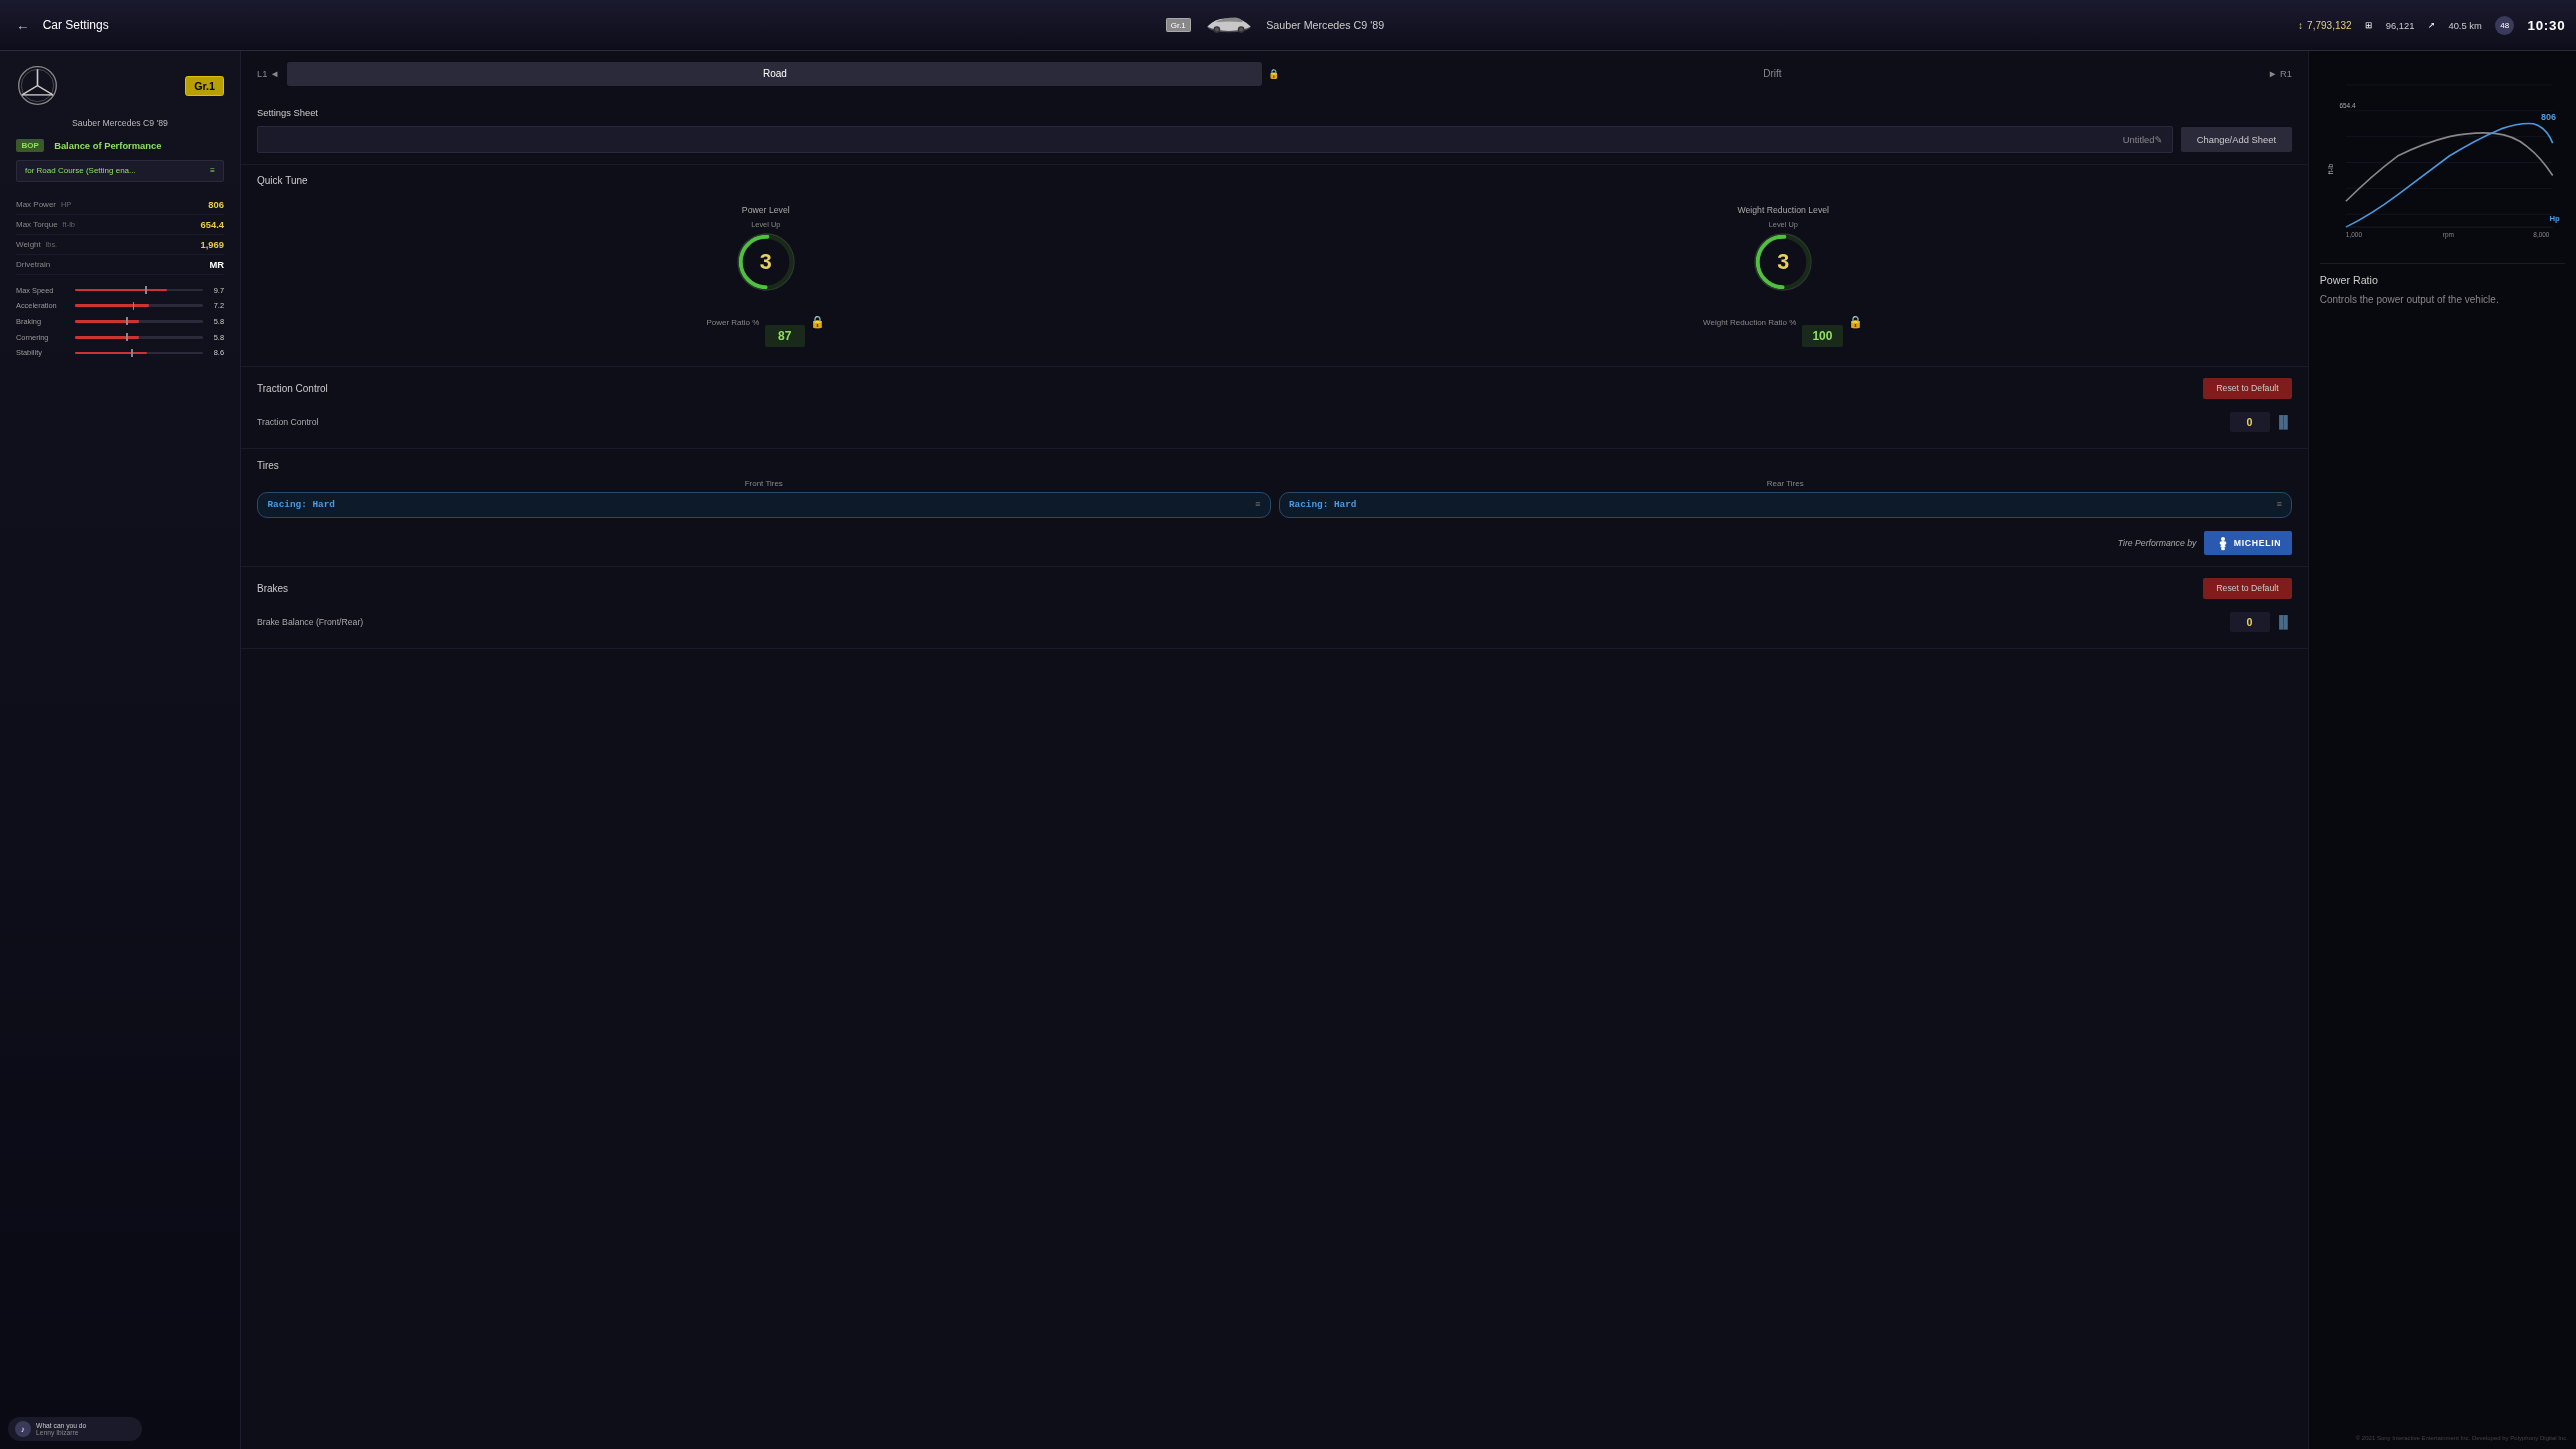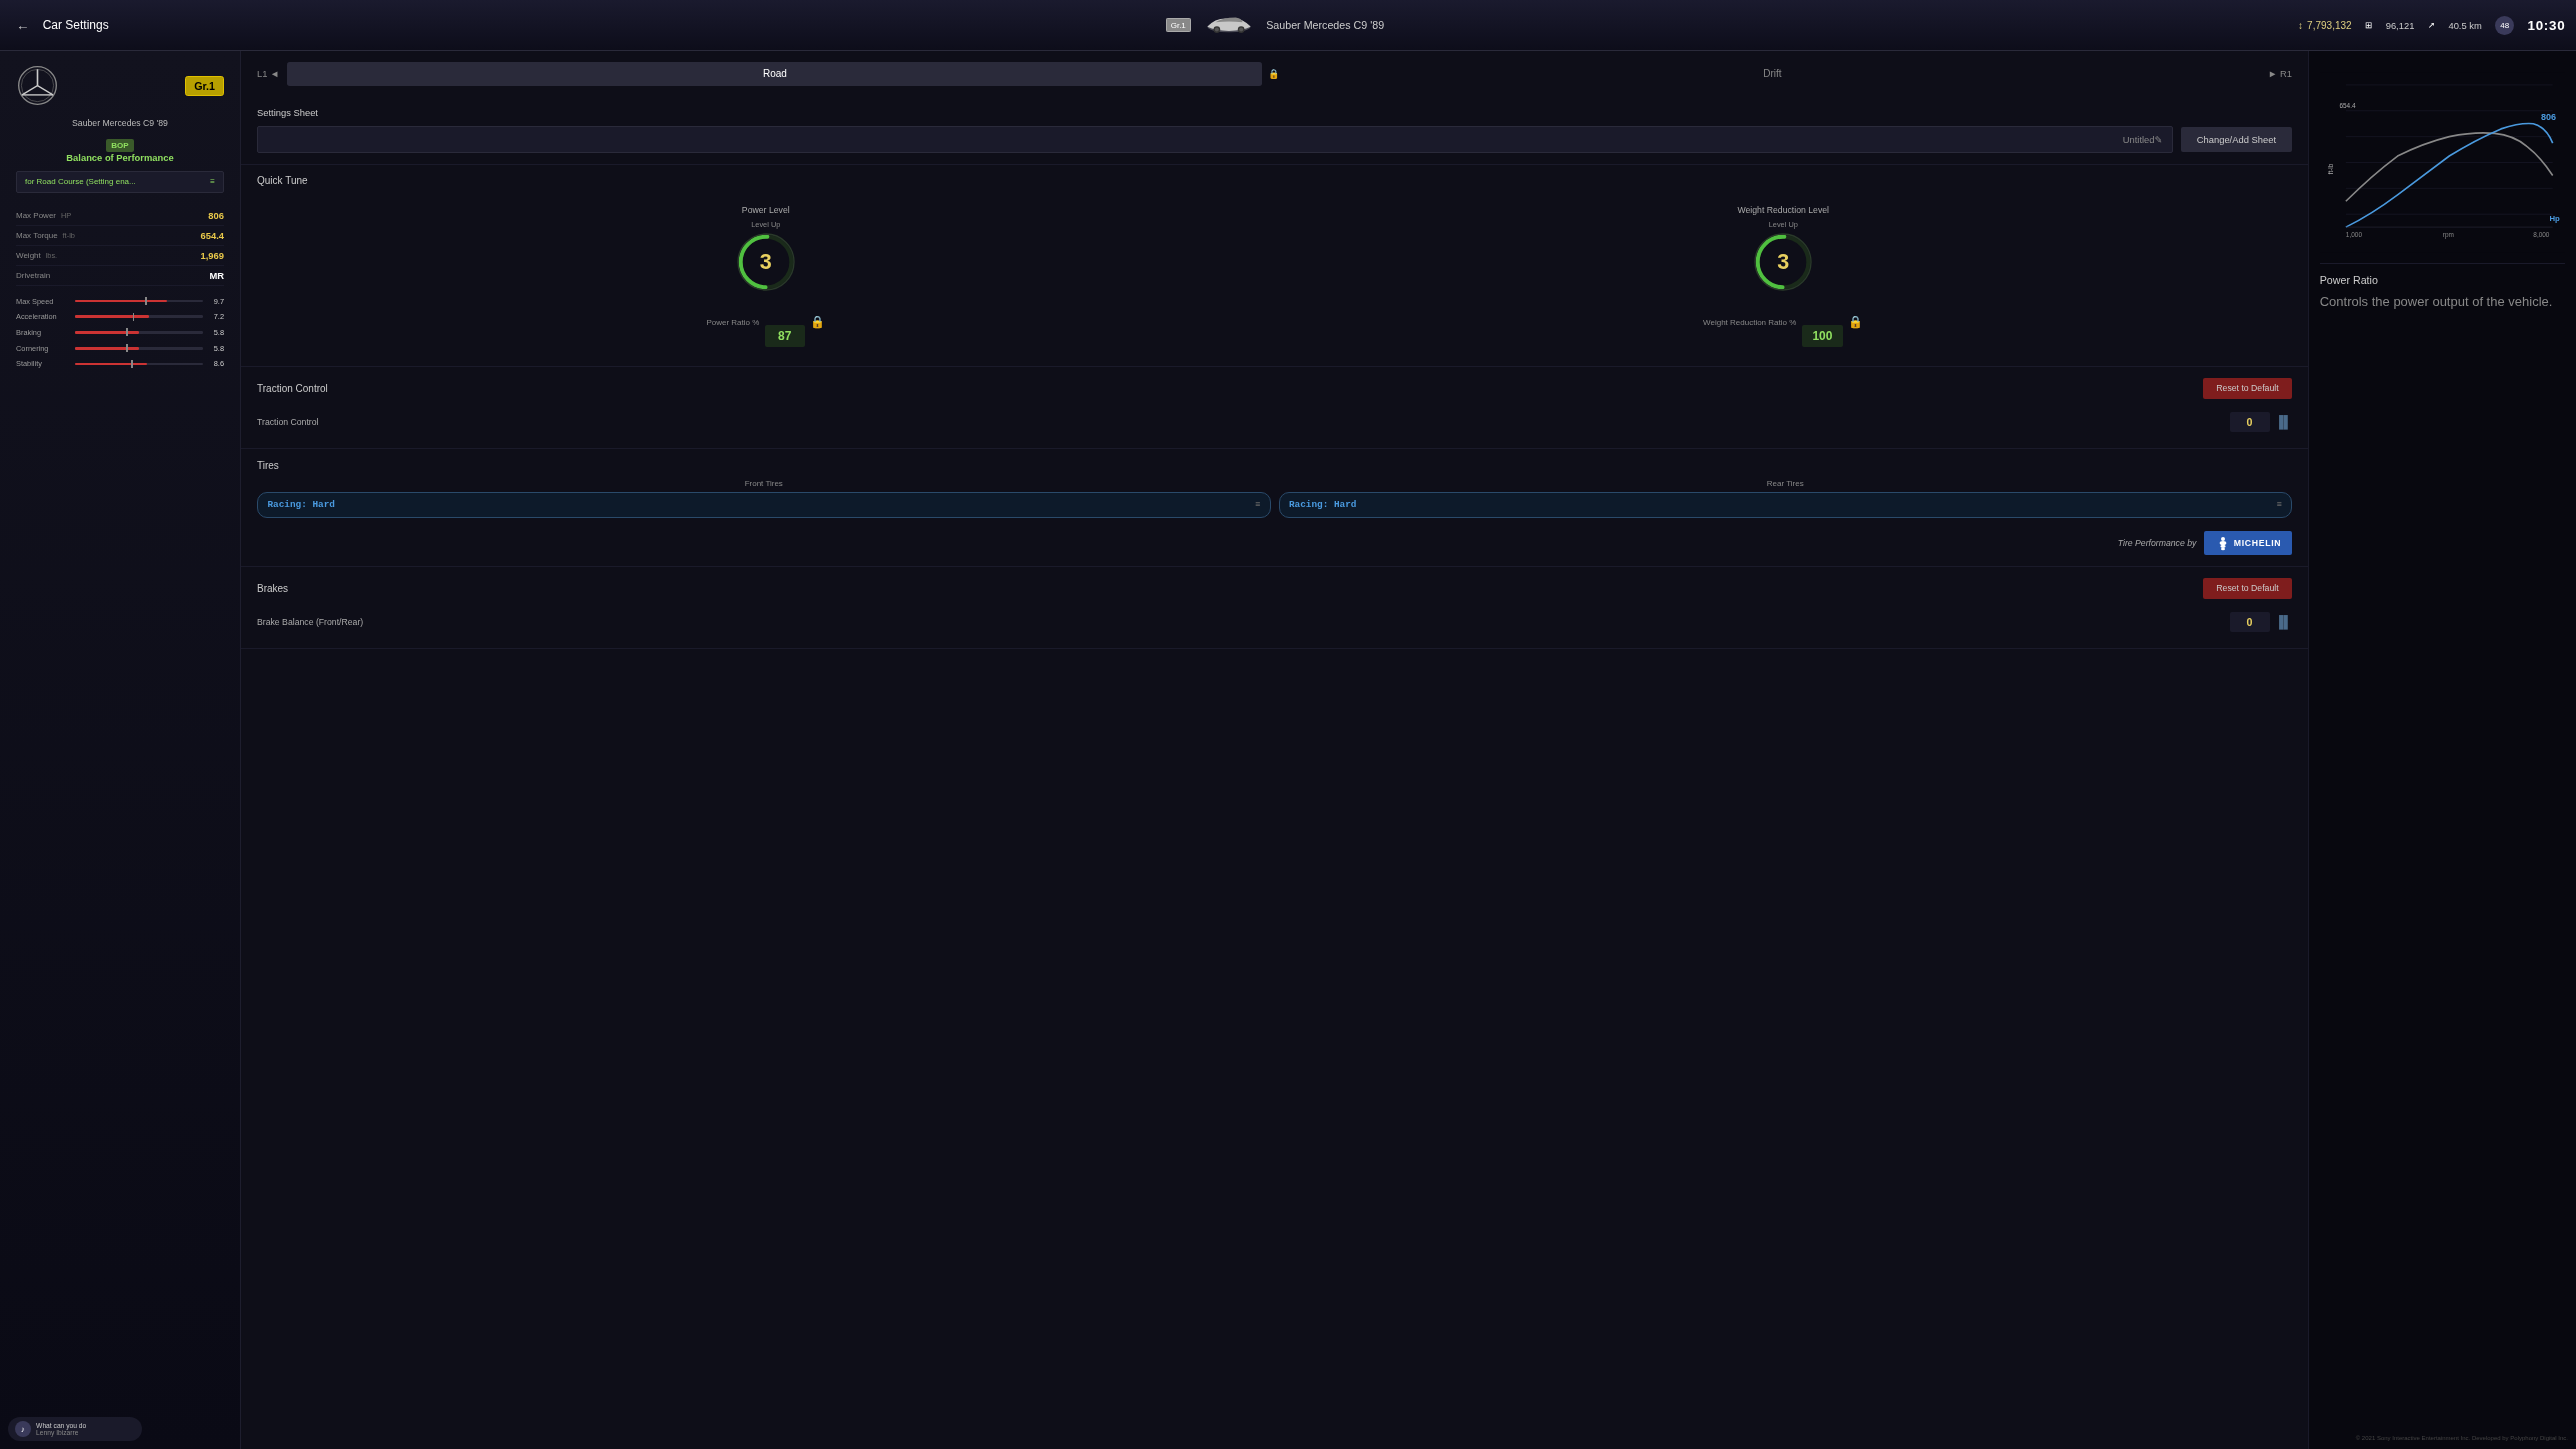--- a/index.html
+++ b/index.html
@@ -126,23 +126,22 @@
     }
     .car-name-side {
       text-align: center;
       color: #bbb;
       font-size: 8.7px;
       margin-bottom: 10.7px;
     }
     .bop-badge {
       display: flex;
       align-items: center;
-      gap: 0;
+      gap: 10px;
       margin-bottom: 8px;
-      flex-direction: column;
     }
     .bop-label {
       background: #3a5a2a;
       color: #90e060;
       padding: 2px 5.4px;
       font-size: 8px;
       font-weight: bold;
       border-radius: 2px;
     }
     .bop-text {
@@ -497,21 +496,21 @@
     .info-box {
       padding: 10.7px 0;
       border-top: 0.7px solid #1a1a2a;
     }
     .info-title {
       font-size: 10.7px;
       color: #ccc;
       margin-bottom: 5.4px;
     }
     .info-desc {
-      font-size: 13px;
+      font-size: 10px;
       color: #888;
       line-height: 1.6;
     }
     .copyright {
       position: absolute;
       bottom: 8px;
       right: 8px;
       font-size: 6px;
       color: #444;
     }

